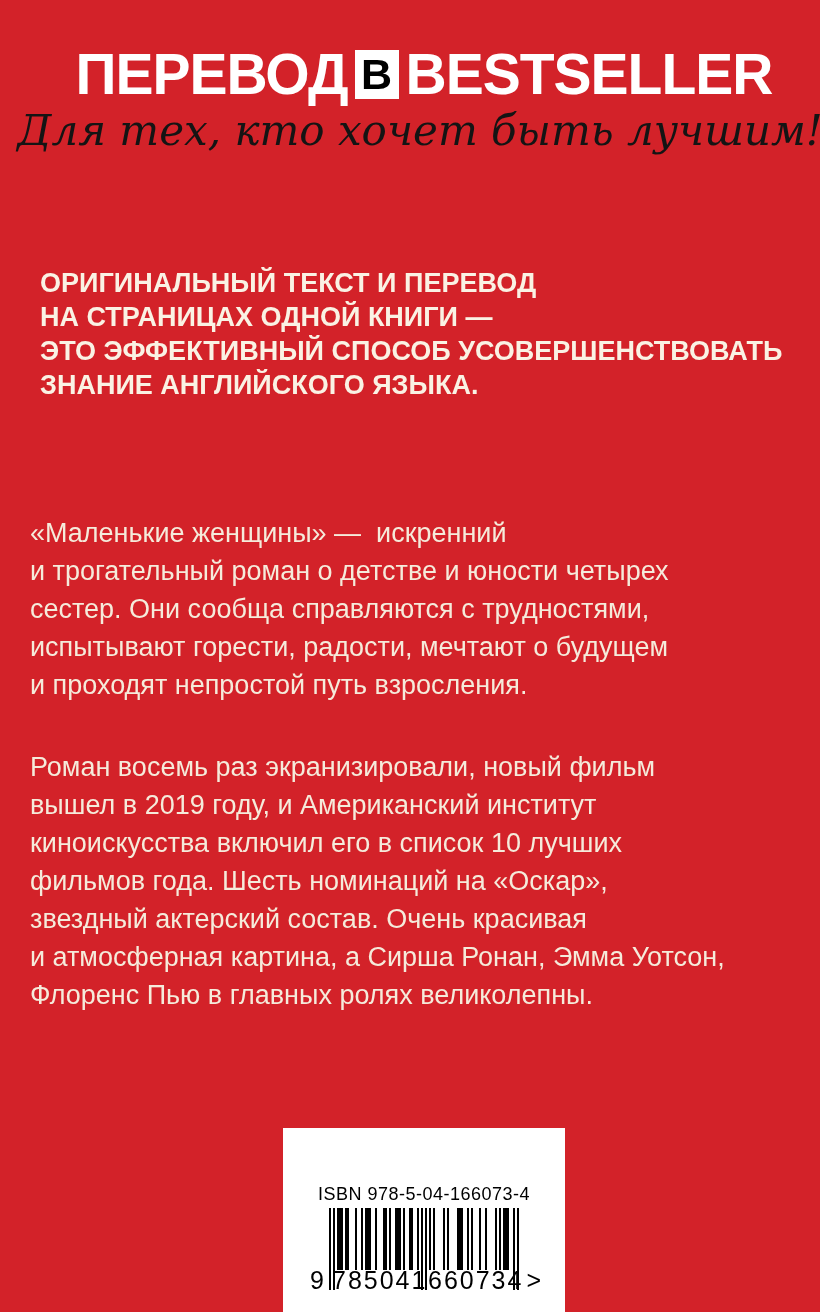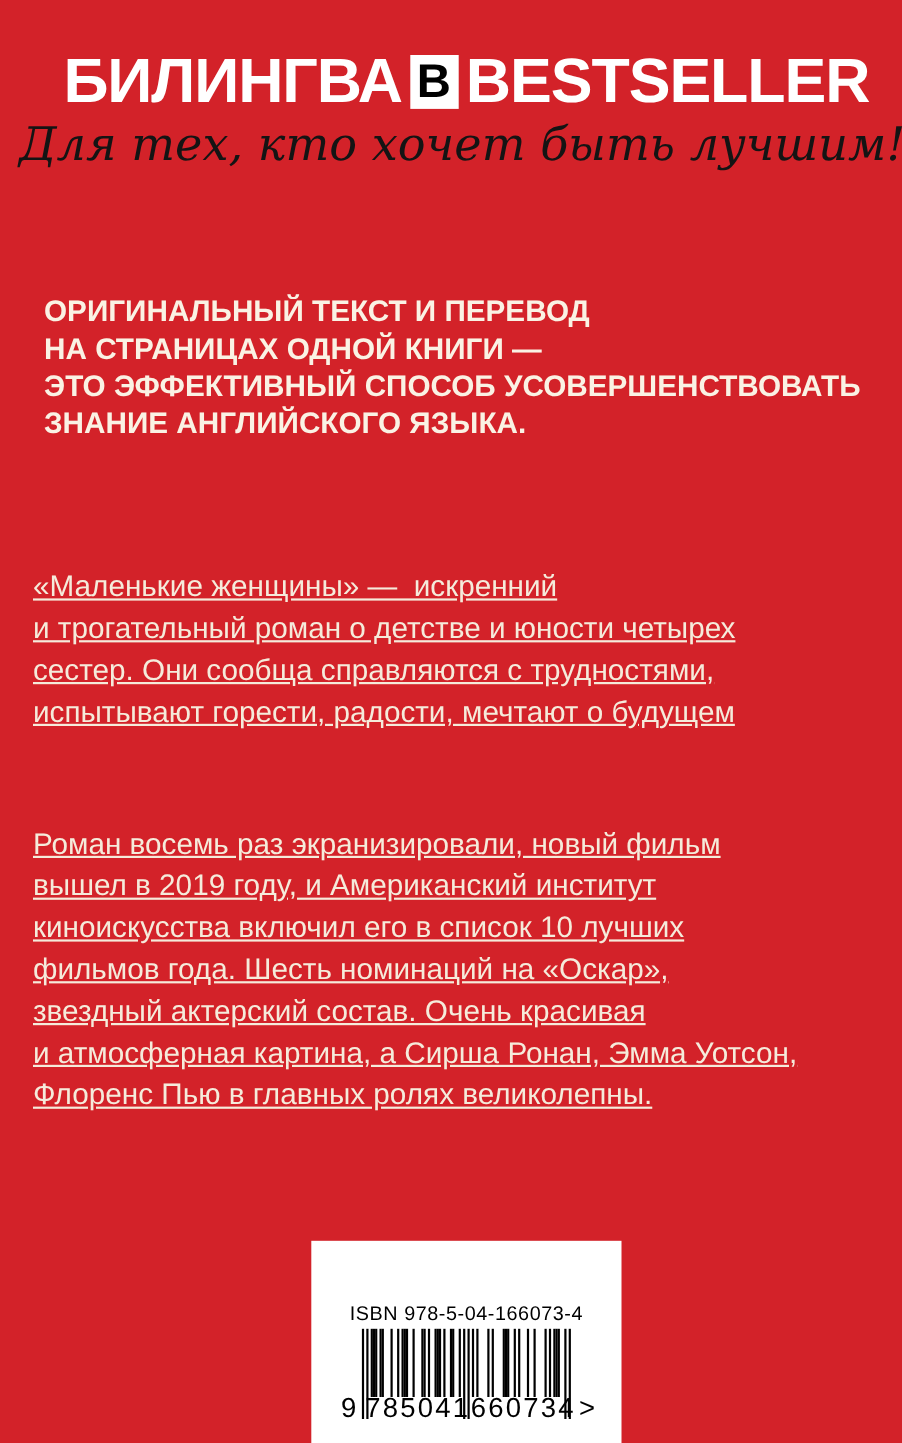--- a/index.html
+++ b/index.html
@@ -46,21 +46,21 @@
   
   .line{white-space:pre;text-align:left;}
   .heading{
     position:absolute;top:266px;left:40px;right:40px;
     color:var(--heading,#faf2e4);
     font-weight:bold;font-size:27px;line-height:34px;
   }
   .para{
     position:absolute;left:30px;right:30px;
     color:var(--body-text,#f5ebdb);
-    font-size:27px;line-height:38px;text-decoration:underline;
+    font-size:27px;line-height:38px;
   }
   .para-1{top:514px;}
   .para-2{top:748px;}
 
   
   .bc-box{
     position:absolute;left:283px;top:1128px;
     width:282px;height:184px;
     background:var(--barcode-box-bg,#ffffff);
   }
@@ -88,41 +88,42 @@
   .dg-g1{left:3px;width:84px;text-align:center;letter-spacing:2px;}
   .dg-g2{left:99px;width:72px;text-align:center;letter-spacing:2px;}
   .dg-tail{right:-22px;}
 </style>
 </head>
 <body style="--background: #d32229; --logo-text: #ffffff; --logo-square-bg: #ffffff; --logo-square-letter: #000000; --tagline: #141414; --heading: #faf2e4; --body-text: #f5ebdb; --barcode-box-bg: #ffffff; --barcode: #000000;">
 
 <div class="cover">
 
   <div class="brand-line">
-    <span>БИЛИНГВА</span>
+    <span>ПЕРЕВОД</span>
     <span class="brand-sq">
       <span>В</span>
     </span>
     <span>BESTSELLER</span>
   </div>
 
   <div class="tagline">Для тех, кто хочет быть лучшим!</div>
 
   <div class="heading">
     <div class="line">ОРИГИНАЛЬНЫЙ ТЕКСТ И ПЕРЕВОД</div>
     <div class="line">НА СТРАНИЦАХ ОДНОЙ КНИГИ —</div>
     <div class="line">ЭТО ЭФФЕКТИВНЫЙ СПОСОБ УСОВЕРШЕНСТВОВАТЬ</div>
     <div class="line">ЗНАНИЕ АНГЛИЙСКОГО ЯЗЫКА.</div>
   </div>
 
   <div class="para para-1">
     <div class="line">«Маленькие женщины» —  искренний</div>
     <div class="line">и трогательный роман о детстве и юности четырех</div>
     <div class="line">сестер. Они сообща справляются с трудностями,</div>
     <div class="line">испытывают горести, радости, мечтают о будущем</div>
+    <div class="line">и проходят непростой путь взросления.</div>
   </div>
 
   <div class="para para-2">
     <div class="line">Роман восемь раз экранизировали, новый фильм</div>
     <div class="line">вышел в 2019 году, и Американский институт</div>
     <div class="line">киноискусства включил его в список 10 лучших</div>
     <div class="line">фильмов года. Шесть номинаций на «Оскар»,</div>
     <div class="line">звездный актерский состав. Очень красивая</div>
     <div class="line">и атмосферная картина, а Сирша Ронан, Эмма Уотсон,</div>
     <div class="line">Флоренс Пью в главных ролях великолепны.</div>

